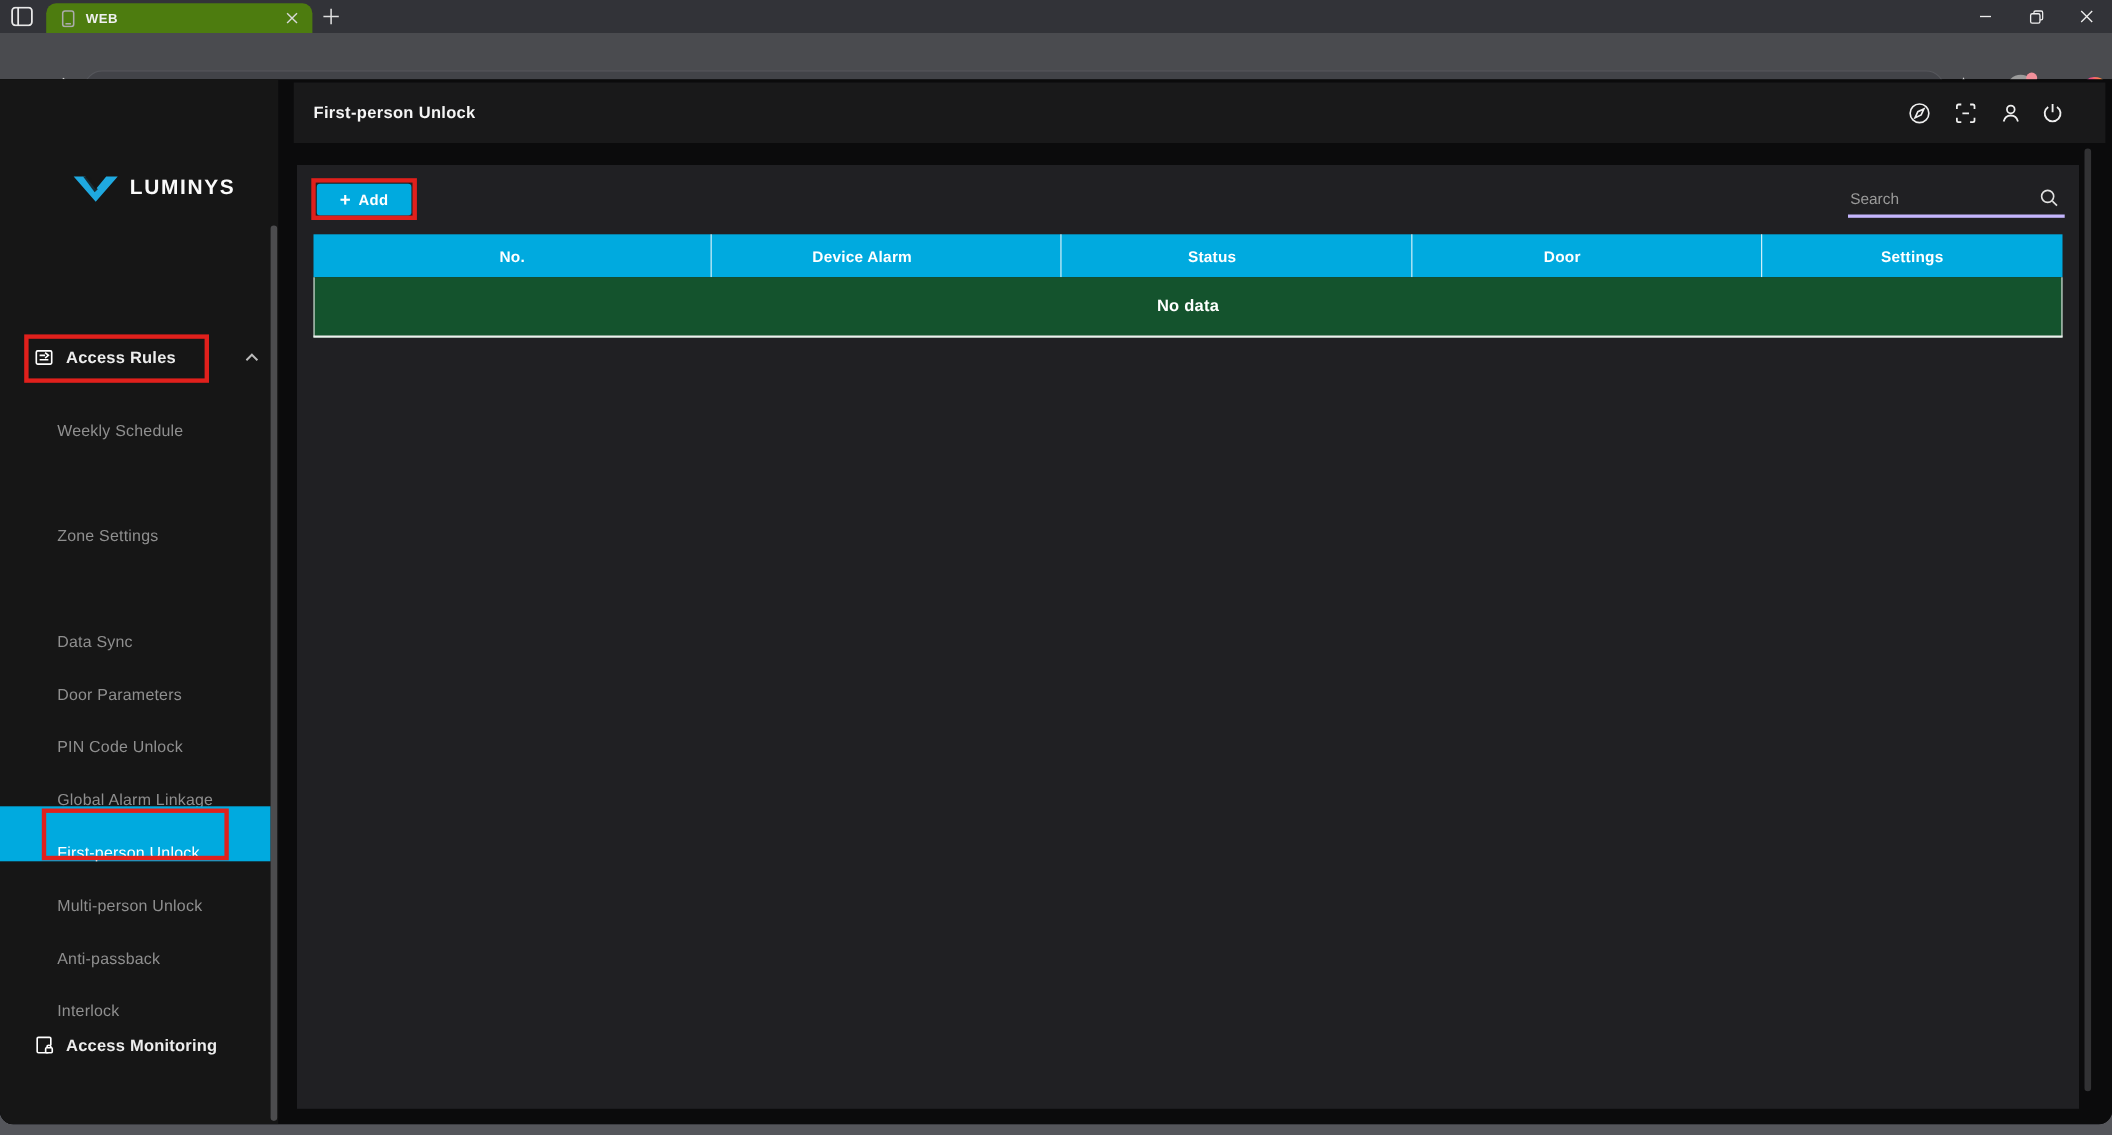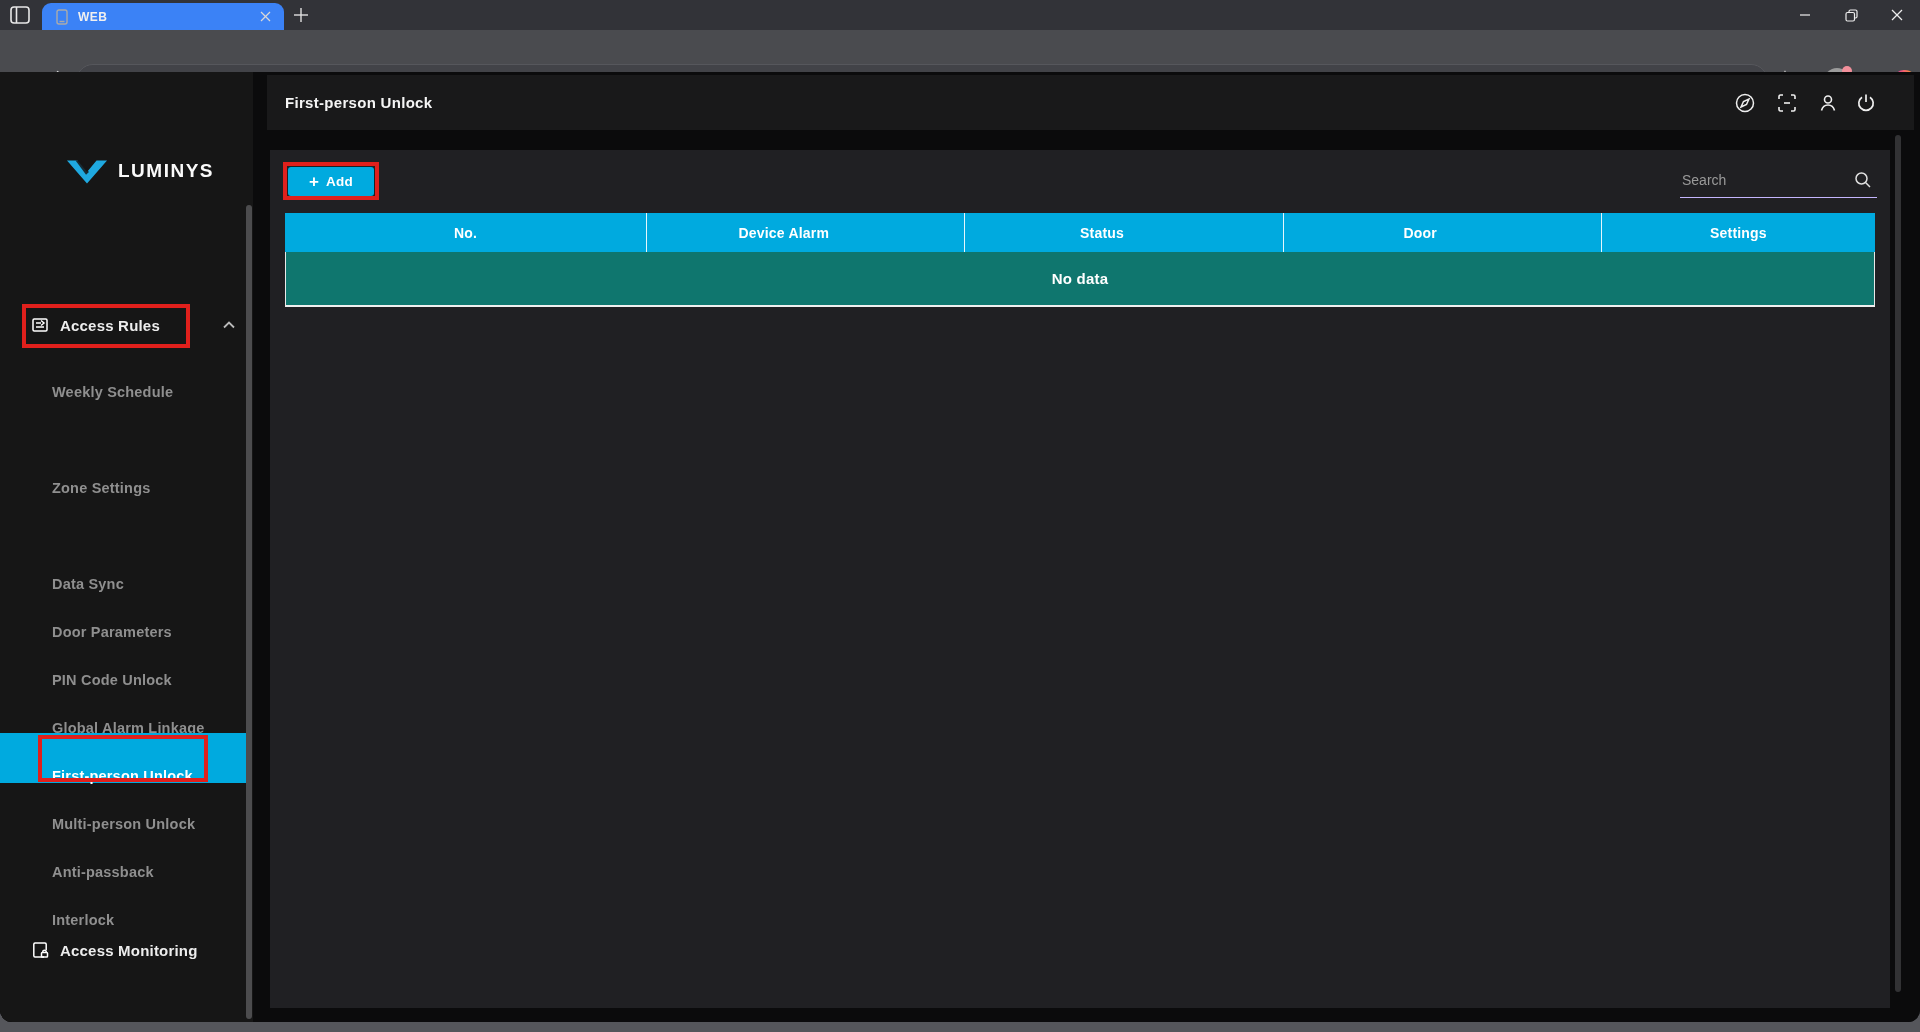--- a/index.html
+++ b/index.html
@@ -4,21 +4,21 @@
 <style>
   * { margin:0; padding:0; box-sizing:border-box; }
   html,body { width:1920px; height:1032px; background:#55565B; overflow:hidden;
               font-family:"Liberation Sans", sans-serif; }
   #window { position:absolute; left:0; top:0; width:1920px; height:1022px;
             background:#0B0B0C; border-radius:0 0 12px 12px; overflow:hidden; }
 
   
   .tabstrip { position:absolute; left:0; top:0; width:1920px; height:30px; background:#323338; }
   .ws-icon { position:absolute; left:10px; top:6px; }
-  .tab { position:absolute; left:42px; top:3px; width:242px; height:27px; background:#3b82f6;
+  .tab { position:absolute; left:42px; top:3px; width:242px; height:27px; background:#4d7c0f;
          border-radius:9px 9px 0 0; display:flex; align-items:center; }
   .tab-favicon { margin-left:13px; }
   .tab-title { margin-left:9px; color:#F0F0F0; font-size:12px; font-weight:bold; letter-spacing:.4px; }
   .tab-close { position:absolute; right:10px; top:5px; width:17px; height:17px; display:flex;
                align-items:center; justify-content:center; border-radius:4px; }
   .newtab { position:absolute; left:292px; top:6px; width:18px; height:18px; }
   .wincontrols { position:absolute; right:0; top:0; height:30px; display:flex; }
   .winbtn { width:46px; height:30px; display:flex; align-items:center; justify-content:center; }
 
   .toolbar { position:absolute; left:0; top:30px; width:1920px; height:42px; background:#4A4B4F; }
@@ -43,21 +43,21 @@
 
   .sidebar { position:absolute; left:0; top:72px; width:253px; height:950px; background:#161616; }
   .logo { position:absolute; left:66px; top:84px; display:flex; align-items:center; }
   .logo-text { color:#FAFAFA; font-size:19px; font-weight:bold; letter-spacing:1.5px; margin-left:10px; }
 
   .nav-item { position:absolute; left:0; width:253px; height:48px; display:flex; align-items:center; cursor:pointer; }
   .nav-ic { position:absolute; left:30px; }
   .nav-label { position:absolute; left:60px; color:#EDEDED; font-size:15px; font-weight:bold; letter-spacing:.2px; }
   .nav-chev { position:absolute; right:18px; }
   .sub-item { position:absolute; left:0; width:253px; height:48px; display:flex; align-items:center; cursor:pointer; }
-  .sub-label { position:absolute; left:52px; color:#8F8F8F; font-size:14.5px; font-weight:bold; letter-spacing:.2px;margin-top:36px; }
+  .sub-label { position:absolute; left:52px; color:#8F8F8F; font-size:14.5px; font-weight:normal; letter-spacing:.2px;margin-top:36px; }
   .active-bar { position:absolute; left:0; top:661px; width:246px; height:50px; background:#00AADF; }
   .sub-item.active .sub-label { color:#FFFFFF; }
   .side-scroll { position:absolute; left:246px; top:133px; width:6px; height:814px; background:#4C4C4E; border-radius:3px; }
 
   .app-header { position:absolute; left:267px; top:75px; width:1647px; height:55px; background:#19191A; }
   .page-title { position:absolute; left:18px; top:0; height:55px; line-height:55px; color:#F5F5F5;
                 font-size:15px; font-weight:bold; letter-spacing:.3px; }
   .hdr-icon { position:absolute; top:91px; width:24px; height:24px; cursor:pointer; }
 
   .panel { position:absolute; left:270px; top:150px; width:1620px; height:858px; background:#202023; }
@@ -67,31 +67,31 @@
   .ann-first  { left:38px; top:663px; width:170px; height:47px; }
   .ann-add    { left:283px; top:162px; width:96px; height:38px; }
 
   .add-btn { position:absolute; left:288px; top:167px; width:86px; height:29px; background:#00AADF;
              border-radius:3px; display:flex; align-items:center; justify-content:center; gap:7px;
              color:#fff; cursor:pointer; }
   .add-plus { font-size:17px; font-weight:bold; line-height:1; }
   .add-label { font-size:13.5px; font-weight:bold; letter-spacing:.3px; }
 
   .search-wrap { position:absolute; left:1680px; top:164px; width:197px; height:34px;
-                 border-bottom:1px solid #c4b5fd; }
+                 border-bottom:3px solid #c4b5fd; }
   .search-input { position:absolute; left:2px; top:0; width:165px; height:32px; background:transparent;
                   border:none; outline:none; color:#E8E8E8; font-size:14px; font-family:"Liberation Sans",sans-serif; }
   .search-input::placeholder { color:#9A9A9A; }
   .search-ic { position:absolute; right:4px; top:6px; }
 
   .table-head { position:absolute; left:285px; top:213px; width:1590px; height:39px; background:#00AADF; display:flex; }
   .th { flex:1; display:flex; align-items:center; justify-content:center; color:#FFFFFF;
         font-size:14px; font-weight:bold; letter-spacing:.2px;margin-left:44px; }
   .th + .th { border-left:1px solid rgba(255,255,255,.9); }
-  .table-body { position:absolute; left:285px; top:252px; width:1590px; height:55px; background:#0f766e;
+  .table-body { position:absolute; left:285px; top:252px; width:1590px; height:55px; background:#14532d;
                 border-left:1px solid #E9E9E9; border-right:1px solid #E9E9E9; border-bottom:2px solid #EFEFEF;
                 display:flex; align-items:center; justify-content:center; }
   .empty-text { color:#FFFFFF; font-size:15px; font-weight:bold; letter-spacing:.2px; }
 
   .main-scroll { position:absolute; left:1895px; top:135px; width:6px; height:857px; background:#323234; border-radius:3px; }
 
   svg { display:block; }
 </style>
 </head>
 <body>

